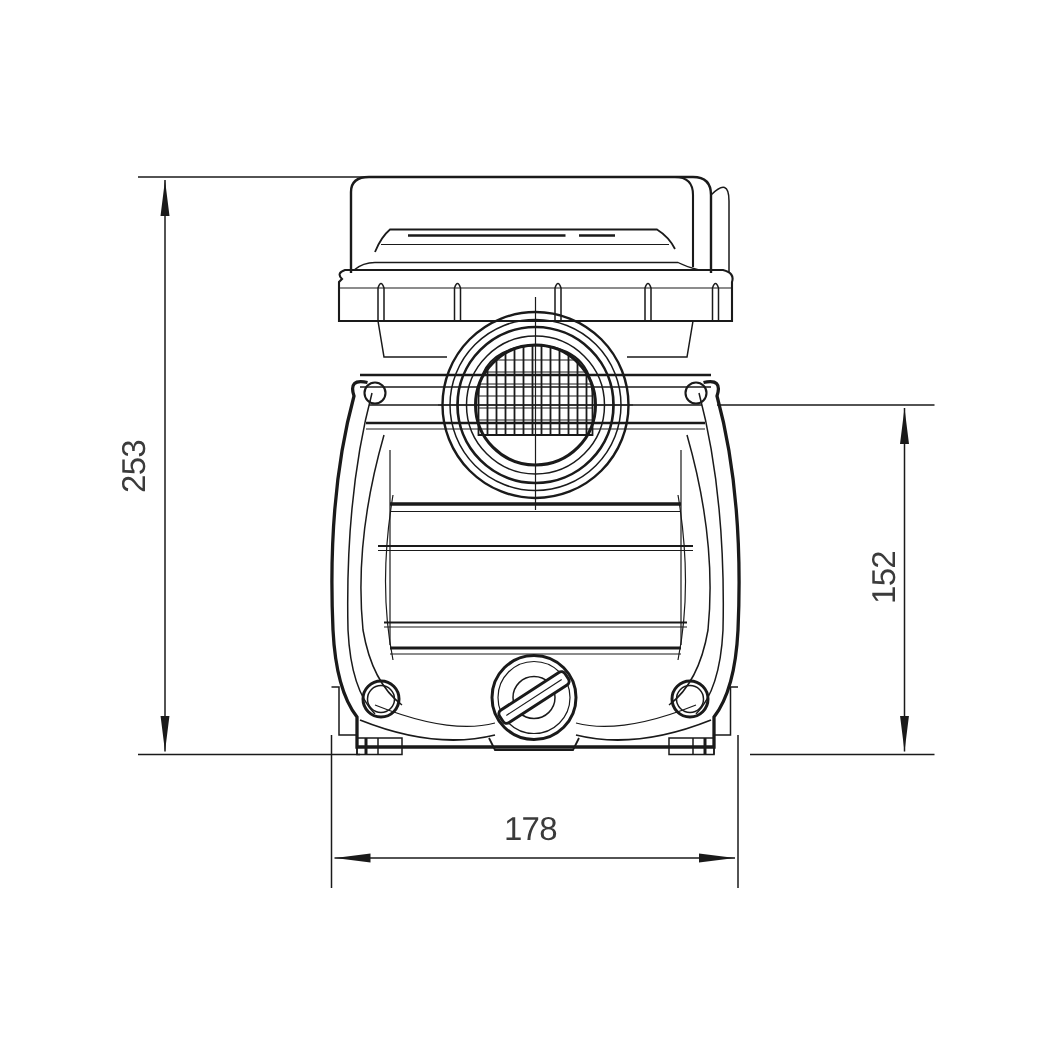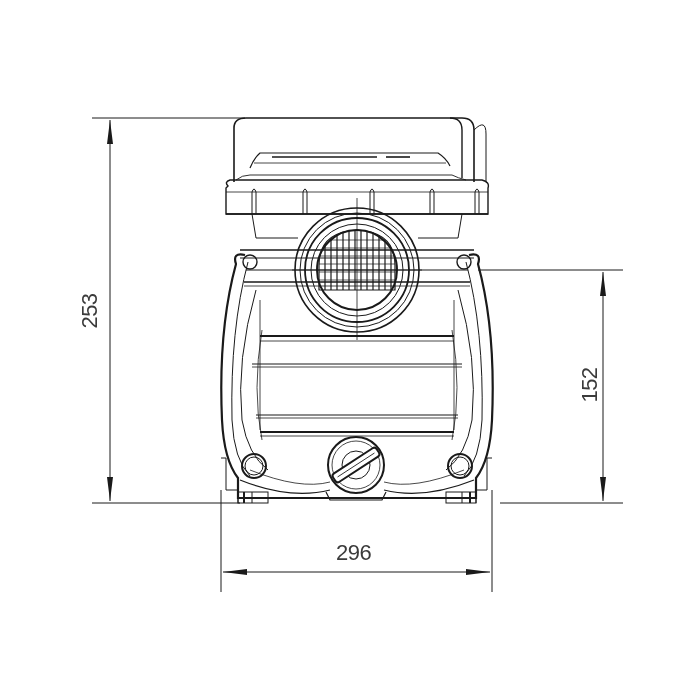--- a/index.html
+++ b/index.html
@@ -175,14 +175,14 @@
         <line x1="252" y1="492" x2="252" y2="503" stroke-width="1"></line>
         <rect x="446" y="492" width="30" height="11" stroke-width="1"></rect>
         <line x1="462" y1="492" x2="462" y2="503" stroke-width="1"></line>
         <line x1="470" y1="492" x2="470" y2="503" stroke-width="2"></line>
       </g>
     </g>
   </svg>
 
   <span id="lbl-height-total" class="dim-label">253</span>
   <span id="lbl-height-inlet" class="dim-label">152</span>
-  <span id="lbl-width" class="dim-label">296</span>
+  <span id="lbl-width" class="dim-label">178</span>
 </div>
 
 </body></html>

